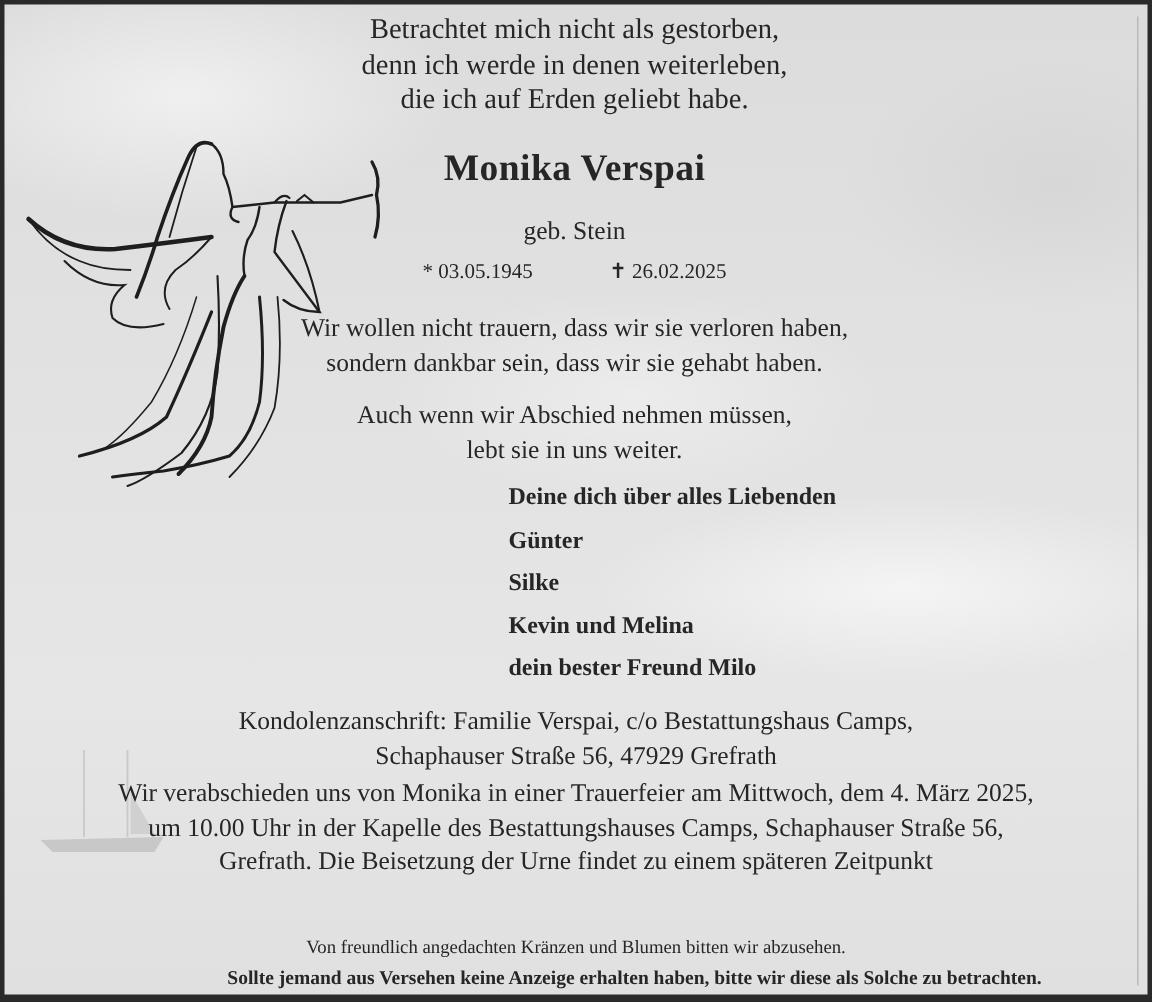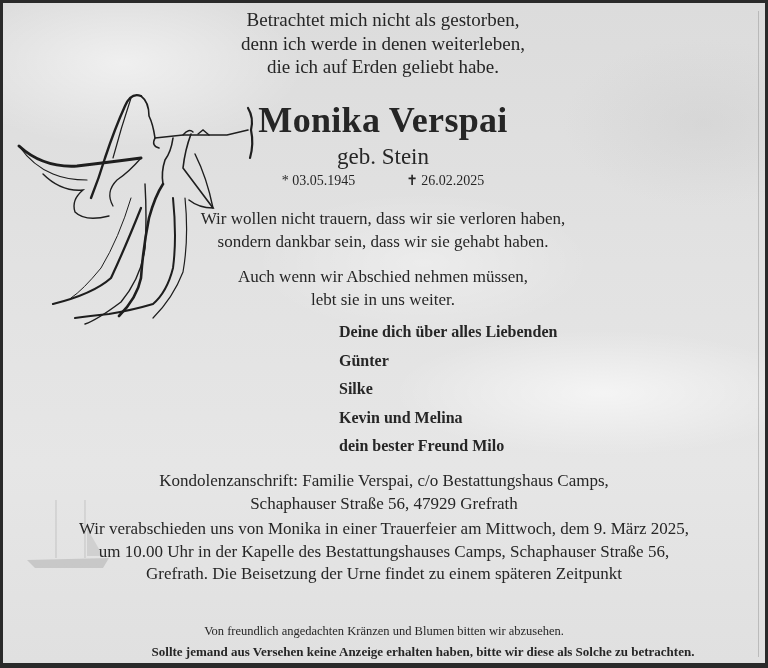--- a/index.html
+++ b/index.html
@@ -12,22 +12,22 @@
       radial-gradient(ellipse 240px 100px at 420px 260px, rgba(255,255,255,0.35), rgba(255,255,255,0) 70%),
       radial-gradient(ellipse 200px 120px at 700px 120px, rgba(200,200,200,0.35), rgba(200,200,200,0) 70%),
       linear-gradient(180deg, #dcdcdc 0%, #e2e2e2 40%, #e6e6e6 70%, #e0e0e0 100%);
     overflow: hidden;
     font-family: Liberation Serif, serif;
     color: #262626;
   }
   .inner-line { position: absolute; right: 6px; top: 8px; bottom: 6px; width: 1px; background: rgba(150,150,150,0.5); }
   .t { position: absolute; left: 0; width: 100%; text-align: center; white-space: nowrap; }
   .poem { top: 5px; left: 140px; width: 480px; font-size: 19px; line-height: 23.5px; }
-  .name { top: 96px; left: 140px; width: 480px; font-size: 36px; font-weight: bold; letter-spacing: 0.3px; }
-  .geb { top: 141px; left: 140px; width: 480px; font-size: 23px; }
+  .name { top: 96px; left: 140px; width: 480px; font-size: 25px; font-weight: bold; letter-spacing: 0.3px; }
+  .geb { top: 141px; left: 140px; width: 480px; font-size: 17px; }
   .dates { top: 169px; left: 140px; width: 480px; font-size: 14px; }
   .dates span { display: inline-block; }
   .dates .gap { width: 44px; }
   .quote1 { top: 204px; left: 140px; width: 480px; font-size: 17px; line-height: 23px; }
   .quote2 { top: 262px; left: 140px; width: 480px; font-size: 17px; line-height: 23px; }
   .family { position: absolute; left: 336px; top: 319px; font-size: 16px; font-weight: bold; }
   .family div { height: 28.5px; line-height: 20px; }
   .addr { top: 466px; font-size: 17px; line-height: 23px; }
   .ceremony { top: 515px; font-size: 17px; line-height: 22.5px; }
   .note { top: 621px; font-size: 12.5px; }
@@ -110,20 +110,20 @@
     <div>Kevin und Melina</div>
     <div>dein bester Freund Milo</div>
   </div>
 
   <div class="t addr">
     <div>Kondolenzanschrift: Familie Verspai, c/o Bestattungshaus Camps,</div>
     <div>Schaphauser Straße 56, 47929 Grefrath</div>
   </div>
 
   <div class="t ceremony">
-    <div>Wir verabschieden uns von Monika in einer Trauerfeier am Mittwoch, dem 9. März 2025,</div>
+    <div>Wir verabschieden uns von Monika in einer Trauerfeier am Mittwoch, dem 4. März 2025,</div>
     <div>um 10.00 Uhr in der Kapelle des Bestattungshauses Camps, Schaphauser Straße 56,</div>
     <div>Grefrath. Die Beisetzung der Urne findet zu einem späteren Zeitpunkt</div>
   </div>
 
   <div class="t note">Von freundlich angedachten Kränzen und Blumen bitten wir abzusehen.</div>
   <div class="t disclaimer">Sollte jemand aus Versehen keine Anzeige erhalten haben, bitte wir diese als Solche zu betrachten.</div>
 </div>
 
 </body></html>

